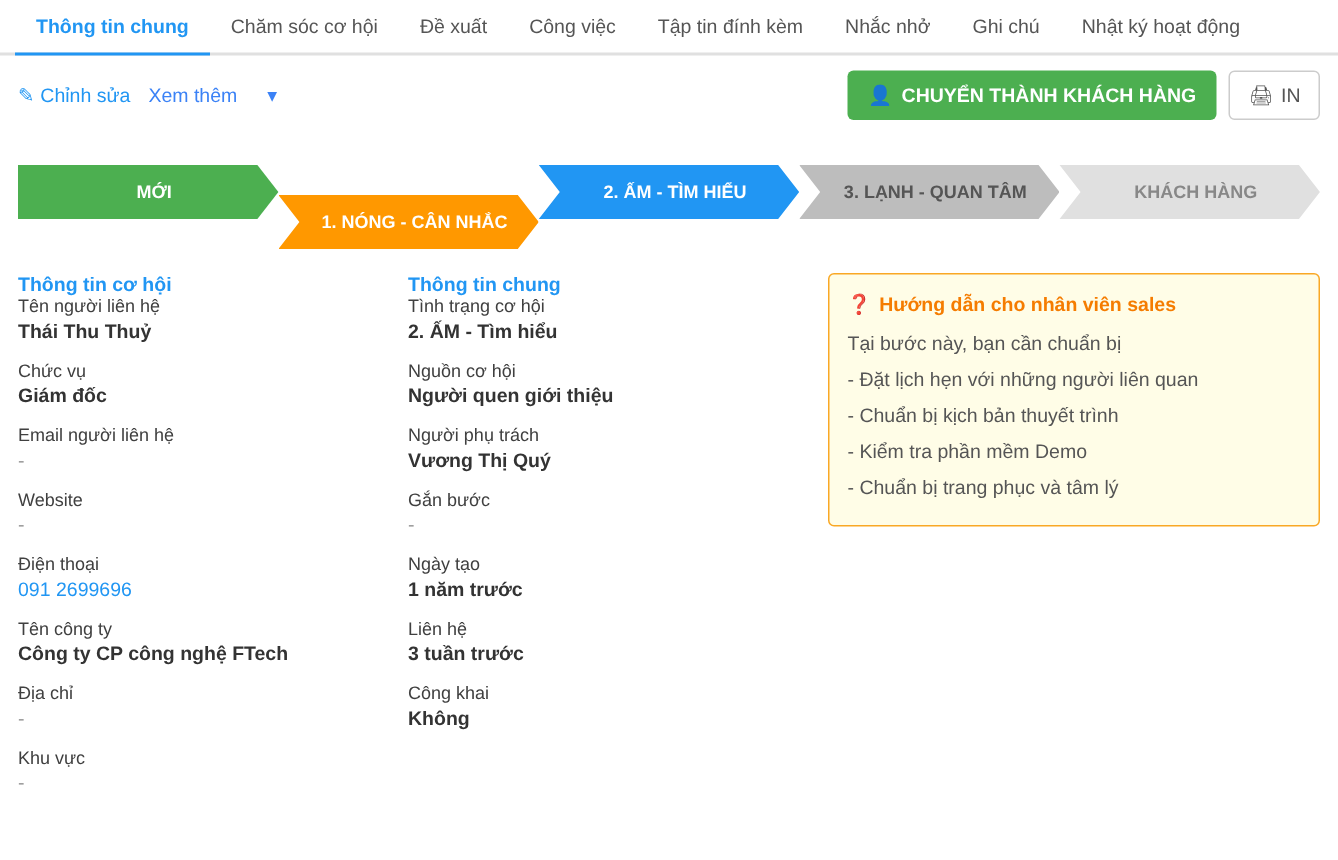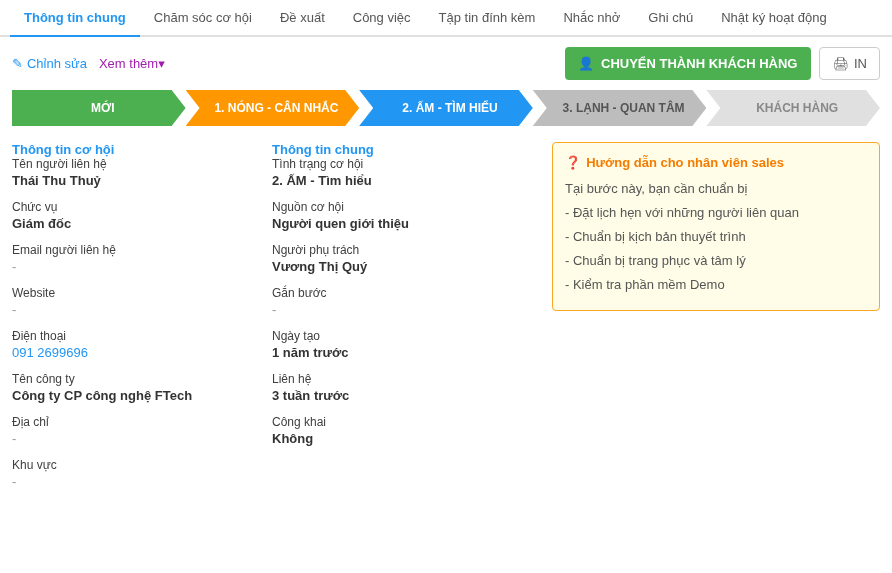--- a/index.html
+++ b/index.html
@@ -7,31 +7,31 @@
 
     
     .tabs { display: flex; border-bottom: 2px solid #e0e0e0; padding: 0 10px; }
     .tab { padding: 10px 14px; cursor: pointer; font-size: 13px; color: #555; white-space: nowrap; }
     .tab.active { color: #2196F3; border-bottom: 2px solid #2196F3; margin-bottom: -2px; font-weight: bold; }
 
     
     .toolbar { display: flex; align-items: center; justify-content: space-between; padding: 10px 12px; }
     .toolbar-left { display: flex; align-items: center; gap: 12px; }
     .btn-edit { color: #2196F3; font-size: 13px; cursor: pointer; display: flex; align-items: center; gap: 4px; text-decoration: none; border: none; background: none; }
-    .btn-xemthem { color: #a21caf; font-size: 13px; cursor: pointer; display: flex; align-items: center; gap: 0; border: none; background: none; }
+    .btn-xemthem { color: #3b82f6; font-size: 13px; cursor: pointer; display: flex; align-items: center; gap: 20px; border: none; background: none; }
     .toolbar-right { display: flex; gap: 8px; }
     .btn-convert { background: #4CAF50; color: #fff; border: none; padding: 8px 14px; border-radius: 4px; font-size: 13px; cursor: pointer; display: flex; align-items: center; gap: 6px; font-weight: bold; }
     .btn-print { background: #fff; color: #555; border: 1px solid #ccc; padding: 8px 12px; border-radius: 4px; font-size: 13px; cursor: pointer; display: flex; align-items: center; gap: 5px; }
 
     
     .pipeline { display: flex; align-items: center; padding: 0 12px; margin-bottom: 16px; gap: 0; overflow: hidden; }
     .pipeline-step { position: relative; display: flex; align-items: center; justify-content: center; height: 36px; padding: 0 20px 0 28px; font-size: 12px; font-weight: bold; color: #fff; flex: 1; clip-path: polygon(0 0, calc(100% - 14px) 0, 100% 50%, calc(100% - 14px) 100%, 0 100%, 14px 50%); }
     .pipeline-step:first-child { clip-path: polygon(0 0, calc(100% - 14px) 0, 100% 50%, calc(100% - 14px) 100%, 0 100%); padding-left: 28px; }
     .pipeline-step.green { background: #4CAF50; }
-    .pipeline-step.orange { background: #FF9800; }
+    .pipeline-step.orange { background: #FF9800; margin-top: 40px; }
     .pipeline-step.blue { background: #2196F3; }
     .pipeline-step.gray { background: #bdbdbd; color: #555; }
     .pipeline-step.light { background: #e0e0e0; color: #888; }
 
     
     .content { display: flex; gap: 0; padding: 0 12px; }
 
     
     .panel-left { flex: 0 0 260px; padding-right: 20px; }
     .panel-center { flex: 0 0 280px; padding-right: 20px; }
@@ -170,18 +170,18 @@
   <div class="panel-right">
     <div class="guide-box">
       <div class="guide-title">
         <span>❓</span>
         <span>Hướng dẫn cho nhân viên sales</span>
       </div>
       <div class="guide-content">
         <div>Tại bước này, bạn cần chuẩn bị</div>
       <div>- Đặt lịch hẹn với những người liên quan</div>
           <div>- Chuẩn bị kịch bản thuyết trình</div>
+          <div>- Kiểm tra phần mềm Demo</div>
           <div>- Chuẩn bị trang phục và tâm lý</div>
-          <div>- Kiểm tra phần mềm Demo</div>
         </div>
     </div>
   </div>
 </div>
 
 </body></html>

